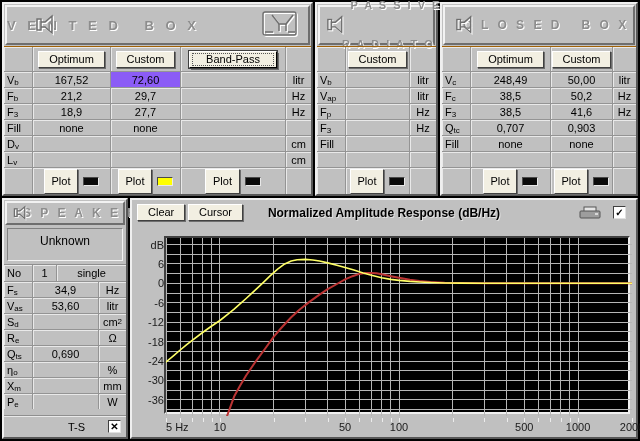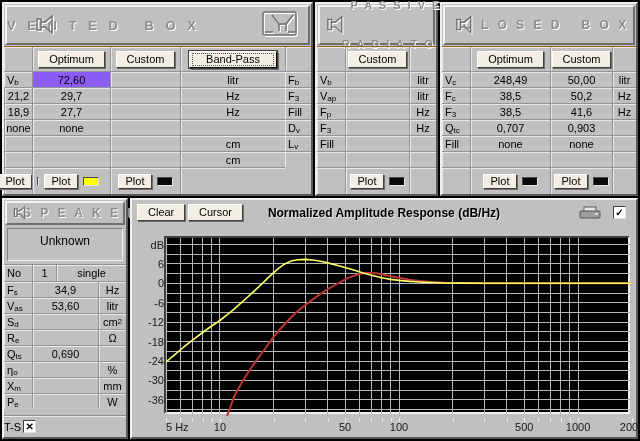--- a/index.html
+++ b/index.html
@@ -23,32 +23,32 @@
   .cell.lab { justify-content: flex-start; padding-left: 3px; }
   .cell.active { background: #8b5cf6; box-shadow: none; }
   .sub { font-size: 8px; position: relative; top: 3px; }
   sup { font-size: 8px; }
 
   .btn { background: #f2efe2; color: #000; font-size: 11px; font-family: inherit; height: 17px; line-height: 15px;
          padding: 0 10px; border: 1px solid; border-color: #ffffff #404040 #404040 #ffffff;
          box-shadow: 1px 1px 0 #6e6e6e; cursor: default; }
   .btn-default { position: relative; border-color: #ffffff #000000 #000000 #ffffff; box-shadow: 0 0 0 1px #404040, 2px 2px 0 #6e6e6e; padding: 0 16px; }
   .btn-default::before { content: ""; position: absolute; left: 2px; right: 2px; top: 1px; bottom: 1px; border: 1px dotted #555; }
-  .btn-plot { height: 15px; line-height: 13px; padding: 0 7px; }
+  .btn-plot { height: 25px; line-height: 13px; padding: 0 7px; }
   .swatch { width: 16px; height: 9px; margin-left: 5px; border: 1px solid; border-color: #4a4a4a #e8e8e8 #e8e8e8 #4a4a4a; }
 
   .chk { width: 13px; height: 13px; background: #fff; border: 1px solid; border-color: #404040 #e0e0e0 #e0e0e0 #404040;
          font-size: 10px; line-height: 11px; text-align: center; font-weight: bold; color: #000; }
 
   
   .namebox { position: absolute; left: 3px; right: 3px; top: 28px; height: 33px; border: 1px solid; border-color: #808080 #f2f2f2 #f2f2f2 #808080;
              font-size: 12px; color: #000; text-align: center; padding-top: 5px; }
   .srow { display: grid; height: 16px; }
   .ts-row { position: absolute; left: 0; right: 0; bottom: 0; height: 22px; border-top: 1px solid #8f8f8f; box-shadow: inset 0 1px 0 rgba(255,255,255,0.65);
-            display: flex; align-items: center; gap: 2px; padding-right: 5px; font-size: 11px; }
+            display: flex; align-items: center; justify-content: flex-end; gap: 23px; padding-right: 5px; font-size: 11px; }
 
   
   #chart-title { position: absolute; top: 6px; left: 50%; transform: translateX(-50%); font-size: 12px; font-weight: bold; color: #000;
                  text-shadow: 1px 1px 0 #e4e4e4; white-space: nowrap; }
   #plot { position: absolute; left: 32px; top: 36px; width: 466px; height: 178px; background: #000;
           border: 2px solid; border-color: #404040 #f0f0f0 #f0f0f0 #404040; }
   #y-axis { position: absolute; left: 0; top: 38px; width: 40px; height: 178px; }
   .ylabel { position: absolute; right: 8px; font-size: 11px; color: #1a1a1a; }
   .ytick  { position: absolute; right: 0; width: 5px; height: 1px; background: #333; }
   #x-axis { position: absolute; left: 34px; top: 218px; width: 466px; height: 17px; }
@@ -102,20 +102,21 @@
         </div>
       <div class="cell first-row">
           <button class="btn btn-default">Band-Pass</button>
         </div>
       <div class="cell first-row"></div>
 
       <div class="cell lab first-col">
           <span>V</span>
           <span class="sub">b</span>
         </div>
+      <div class="cell">167,52</div>
       <div class="cell active">72,60</div>
       <div class="cell"></div>
       <div class="cell">litr</div>
 
       <div class="cell lab first-col">
           <span>F</span>
           <span class="sub">b</span>
         </div>
       <div class="cell">21,2</div>
       <div class="cell">29,7</div>

